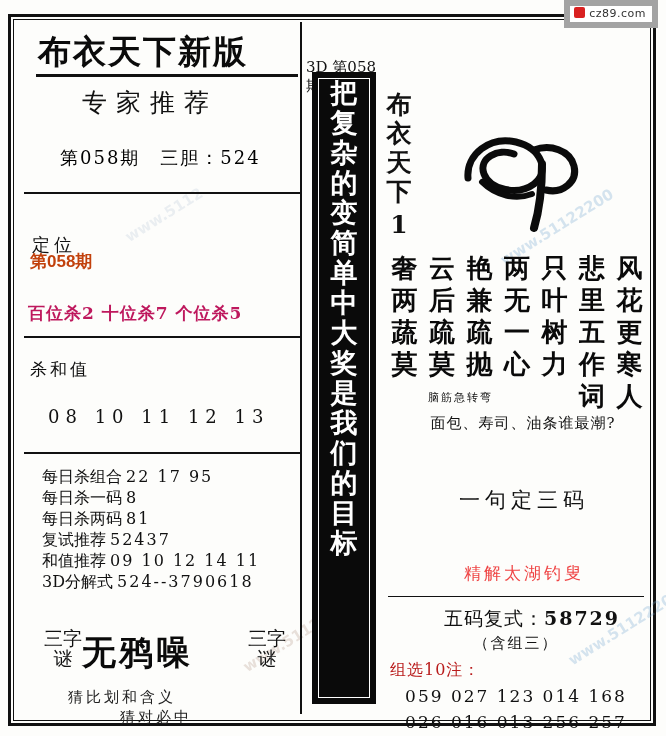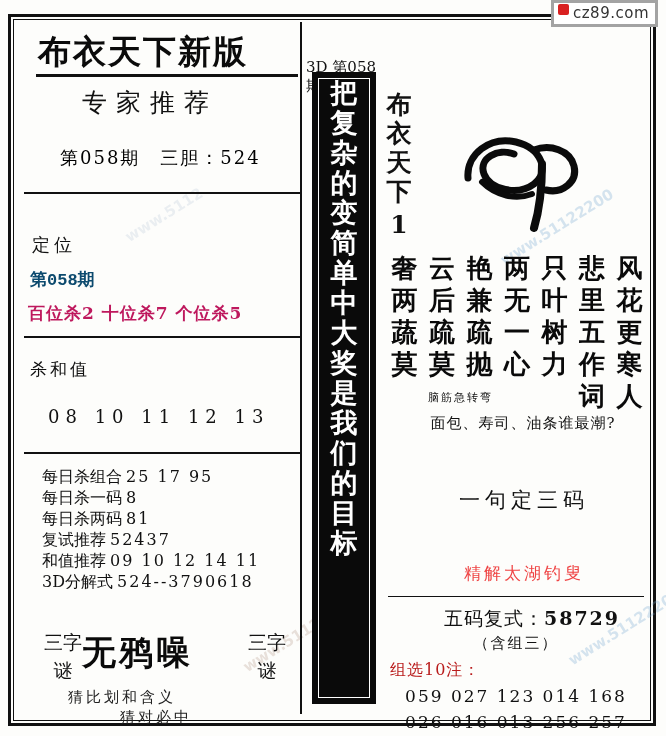--- a/index.html
+++ b/index.html
@@ -35,23 +35,23 @@
     height: 702px;
     border: 1px solid #111;
     box-sizing: border-box;
   }
   
   .badge {
     position: absolute;
     right: 8px;
     top: 0px;
     background: #ffffff;
-    border: 3px solid #a3a3a3;
+    border: 6px solid #a3a3a3;
     padding: 1px 6px 2px 4px;
-    font-size: 15px;
+    font-size: 11px;
     color: #333;
     letter-spacing: 0.5px;
     display: flex;
     align-items: flex-start;
     gap: 4px;
     z-index: 40;
     font-family: "DejaVu Sans", "Liberation Sans", sans-serif;
   }
   .badge .dot {
     width: 11px;
@@ -118,25 +118,25 @@
     top: 192px;
     font-size: 18px;
     letter-spacing: 4px;
     color: #111;
     font-family: "DejaVu Serif", "Liberation Serif", serif;
     margin-top: 17px;
   }
   .issue-2 {
     position: absolute;
     left: 6px;
-    top: 244px;
+    top: 226px;
     font-size: 17px;
     font-weight: bold;
-    color: #0c4a6e;
-    font-family: Liberation Mono, monospace;
+    color: #c2410c;
+    font-family: Liberation Sans, sans-serif;
   }
   .kill-row {
     position: absolute;
     left: 4px;
     top: 278px;
     font-size: 17px;
     font-weight: bold;
     letter-spacing: 1px;
     color: #be185d;
     font-family: "DejaVu Serif", "Liberation Serif", serif;
@@ -196,21 +196,21 @@
   .riddle {
     position: absolute;
     left: 0px;
     top: 586px;
     width: 278px;
     height: 110px;
   }
   .riddle-left, .riddle-right {
     position: absolute;
     font-size: 19px;
-    line-height: 28px;
+    line-height: 20px;
     width: 42px;
     text-align: center;
     color: #111;
     font-family: "DejaVu Serif", "Liberation Serif", serif;
   }
   .riddle-left { left: 18px; top: 18px; }
   .riddle-right { left: 222px; top: 18px; }
   .riddle-center {
     position: absolute;
     left: 58px;
@@ -509,21 +509,21 @@
 
     <div class="sep-2"></div>
 
     <div class="label-shahe">杀和值</div>
     <div class="shahe-values">08  10  11  12  13</div>
 
     <div class="sep-3"></div>
 
     <div class="stat-list">
       <div class="stat-line">
-        <span>每日杀组合</span><span class="val">25  17  95</span>
+        <span>每日杀组合</span><span class="val">22  17  95</span>
       </div>
       <div class="stat-line">
         <span>每日杀一码</span><span class="val">8</span>
       </div>
       <div class="stat-line">
         <span>每日杀两码</span><span class="val">81</span>
       </div>
       <div class="stat-line">
         <span>复试推荐</span><span class="val">52437</span>
       </div>

